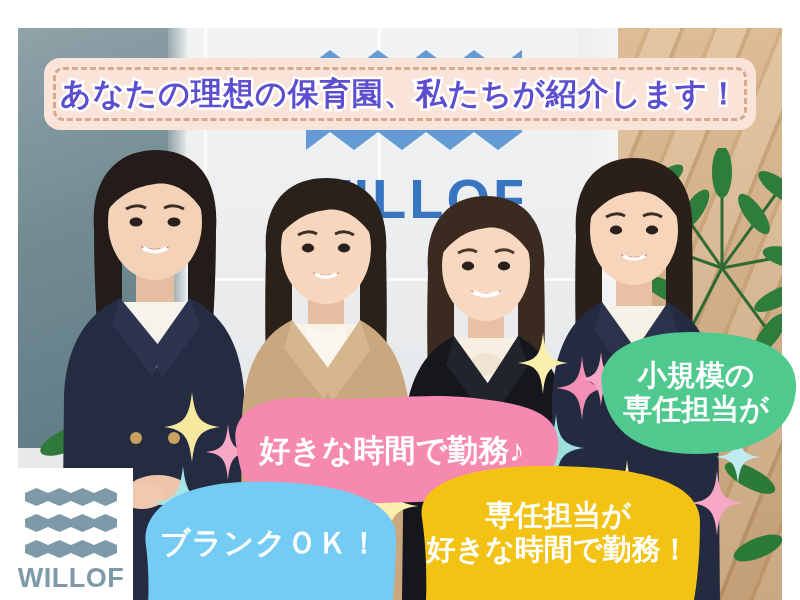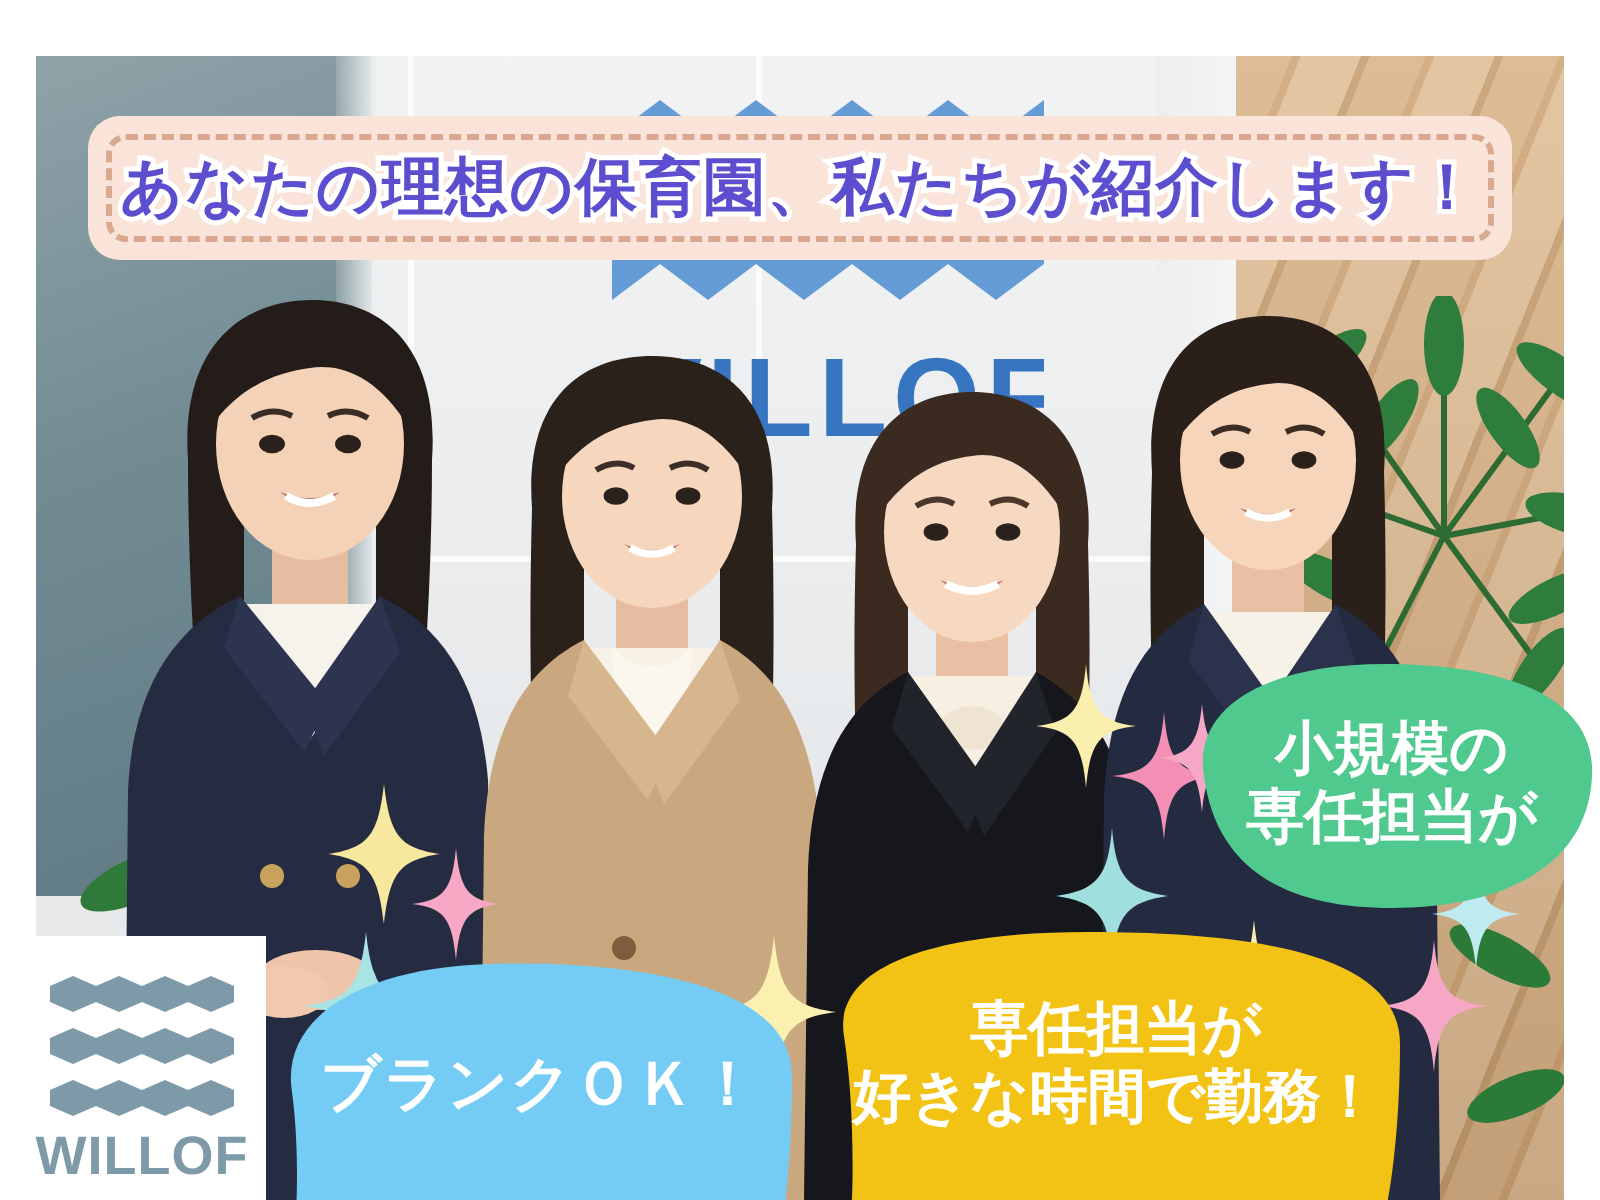--- a/index.html
+++ b/index.html
@@ -413,20 +413,29 @@
     <svg viewBox="0 0 54 66">
         <path d="M27 0 C29 24 34 31 54 33 C34 35 29 42 27 66 C25 42 20 35 0 33 C20 31 25 24 27 0Z" fill="#F6A7C5"></path>
       </svg>
   </div>
   <div class="spark" style="left:716px; top:430px; width:44px; height:54px;">
     <svg viewBox="0 0 44 54">
         <path d="M22 0 C24 20 28 25 44 27 C28 29 24 34 22 54 C20 34 16 29 0 27 C16 25 20 20 22 0Z" fill="#BFEAF0"></path>
       </svg>
   </div>
 
+  <div class="blob" id="bubble-pink">
+    <svg viewBox="0 0 340 110" preserveAspectRatio="none">
+      <path d="M14 48 C8 16 40 -2 92 2 C150 6 196 -4 252 2 C304 8 340 16 336 54
+               C332 92 292 108 236 106 C176 104 112 112 62 106 C20 101 18 74 14 48Z" fill="#F589B0"></path>
+    </svg>
+    <div class="blob-text">
+      <span>好きな時間で勤務♪</span>
+    </div>
+  </div>
 
   <div class="blob" id="bubble-green">
     <svg viewBox="0 0 208 126" preserveAspectRatio="none">
       <path d="M10 58 C4 22 44 2 100 2 C156 2 206 16 204 58
                C202 104 158 124 104 124 C50 124 16 104 10 58Z" fill="#4FC98E"></path>
     </svg>
     <div class="blob-text">
       <span>小規模の</span>
       <span>専任担当が</span>
     </div>

